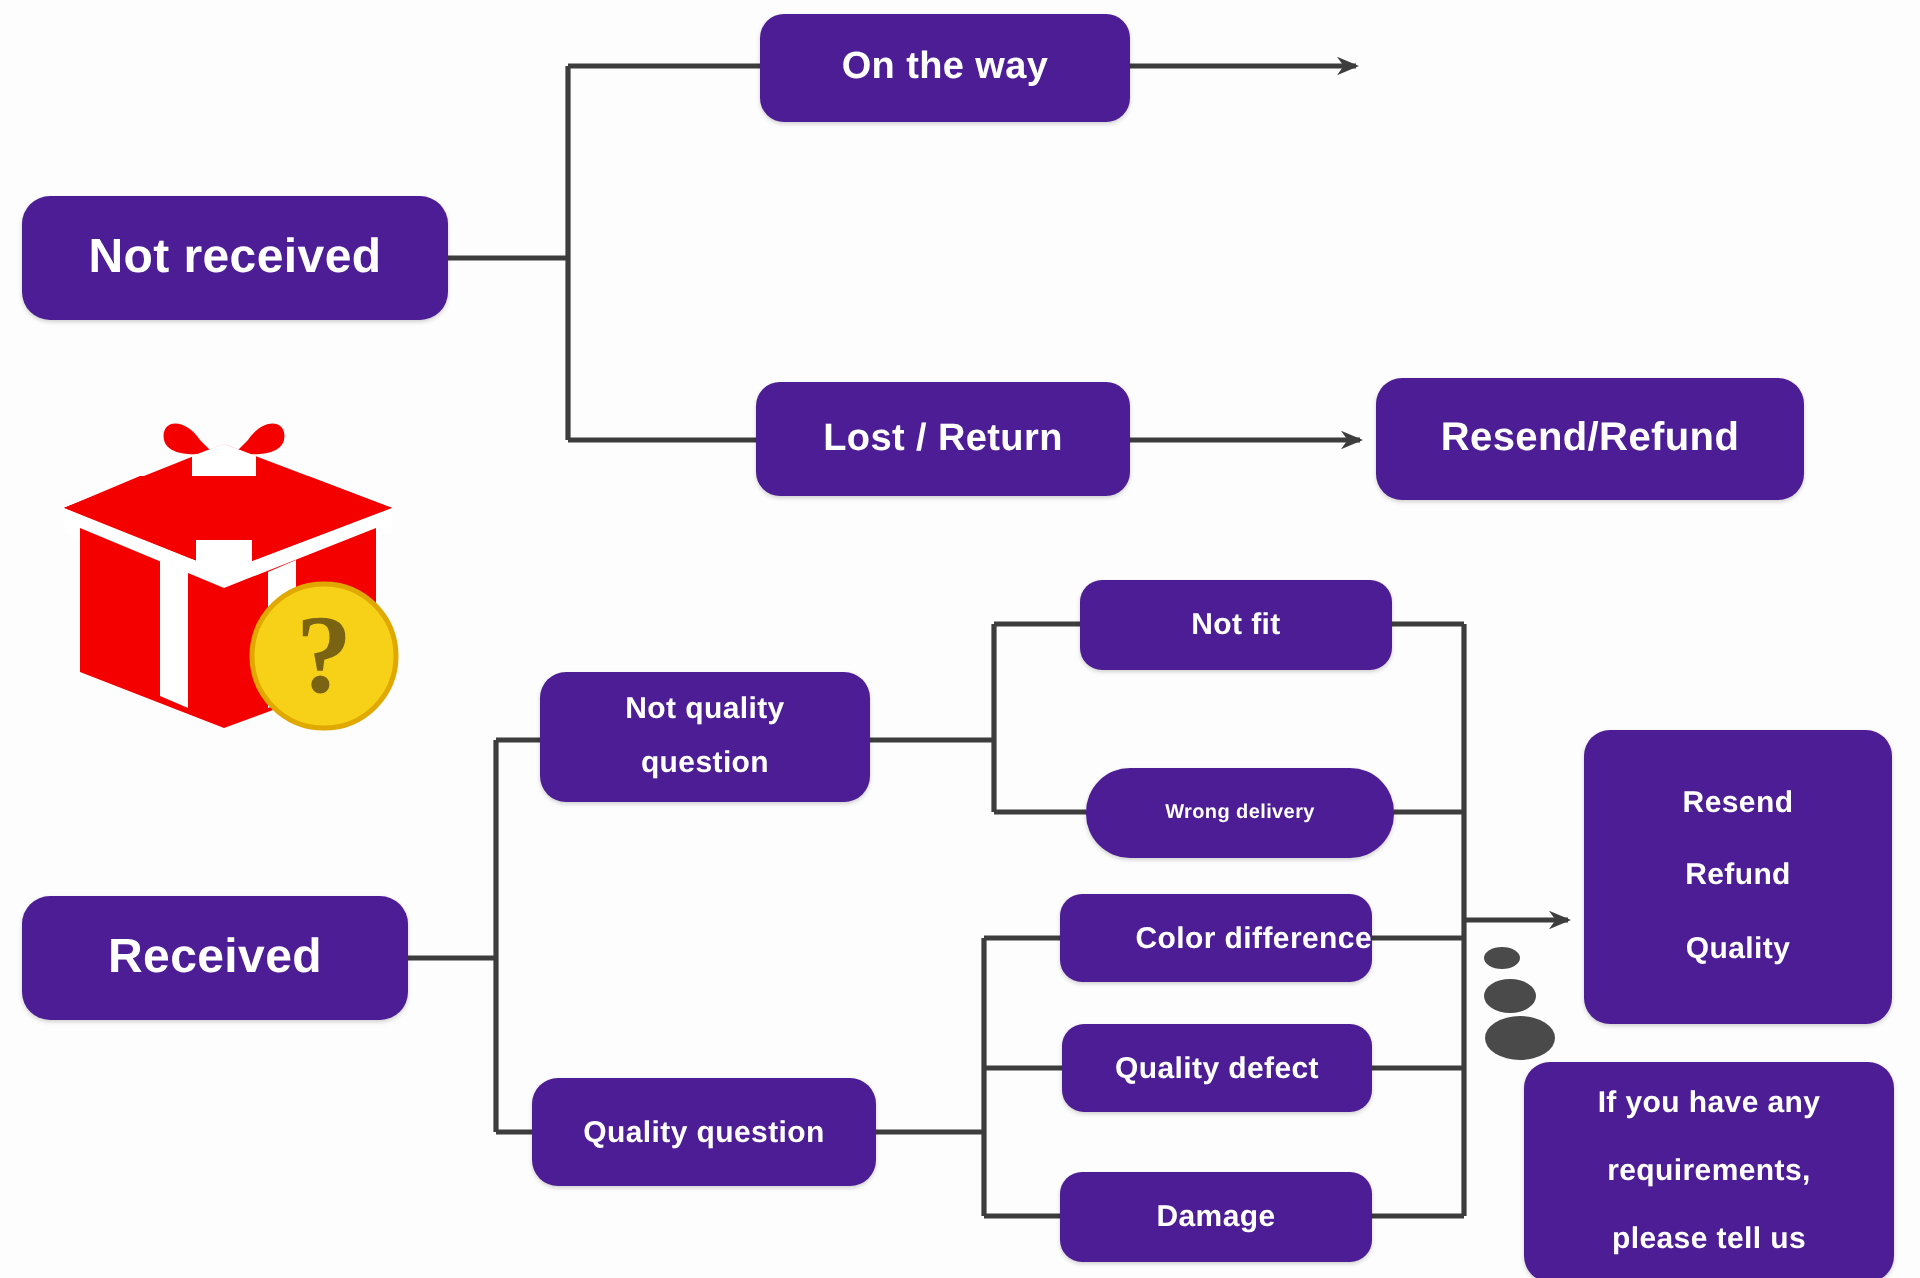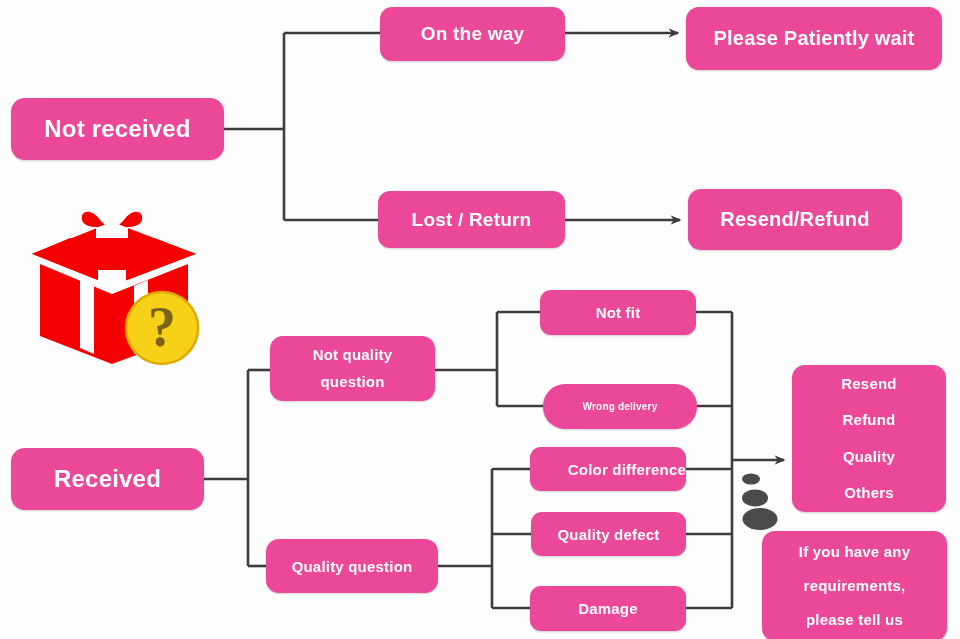--- a/index.html
+++ b/index.html
@@ -21,21 +21,21 @@
   #wires {
     position: absolute;
     left: 0;
     top: 0;
     width: 960px;
     height: 639px;
     pointer-events: none;
   }
   .node {
     position: absolute;
-    background: #ec4899;
+    background: #4c1d95;
     color: #ffffff;
     border-radius: 12px;
     display: flex;
     flex-direction: column;
     align-items: center;
     justify-content: center;
     text-align: center;
     font-weight: bold;
     box-sizing: border-box;
     box-shadow: 0 1px 2px rgba(0,0,0,0.18);
@@ -209,23 +209,20 @@
   </div>
 
   <div class="node n-on-the-way">
     <span class="line">On the way</span>
   </div>
 
   <div class="node n-lost-return">
     <span class="line">Lost / Return</span>
   </div>
 
-  <div class="node n-please-wait">
-    <span class="line">Please Patiently wait</span>
-  </div>
 
   <div class="node n-resend-refund">
     <span class="line">Resend/Refund</span>
   </div>
 
   <div class="node n-not-quality">
     <span class="line">Not quality</span>
     <span class="line">question</span>
   </div>
 
@@ -250,21 +247,20 @@
   </div>
 
   <div class="node n-damage">
     <span class="line">Damage</span>
   </div>
 
   <div class="node n-outcomes">
     <span class="line">Resend</span>
     <span class="line">Refund</span>
     <span class="line">Quality</span>
-    <span class="line">Others</span>
   </div>
 
   <div class="node n-tell-us">
     <span class="line">If you have any</span>
     <span class="line">requirements,</span>
     <span class="line">please tell us</span>
   </div>
 
 </div>
 

